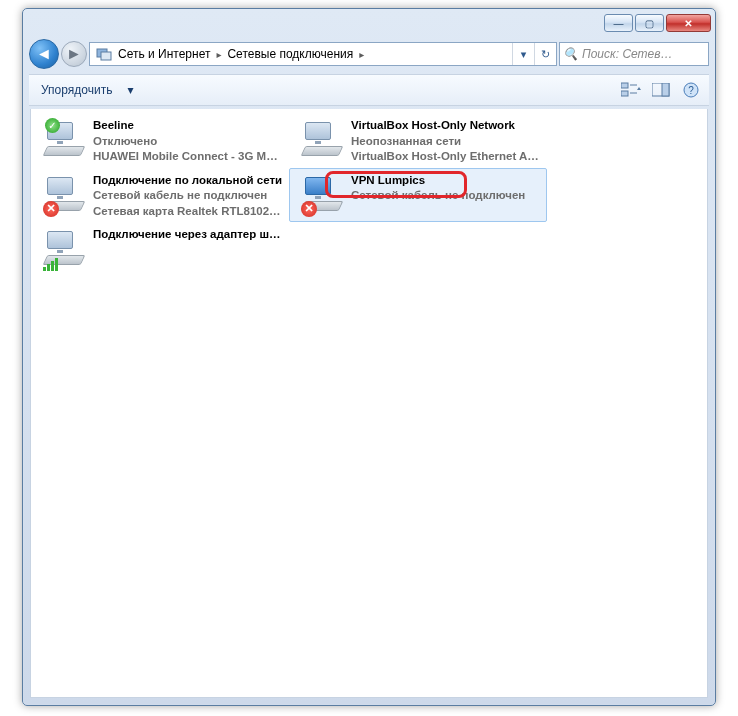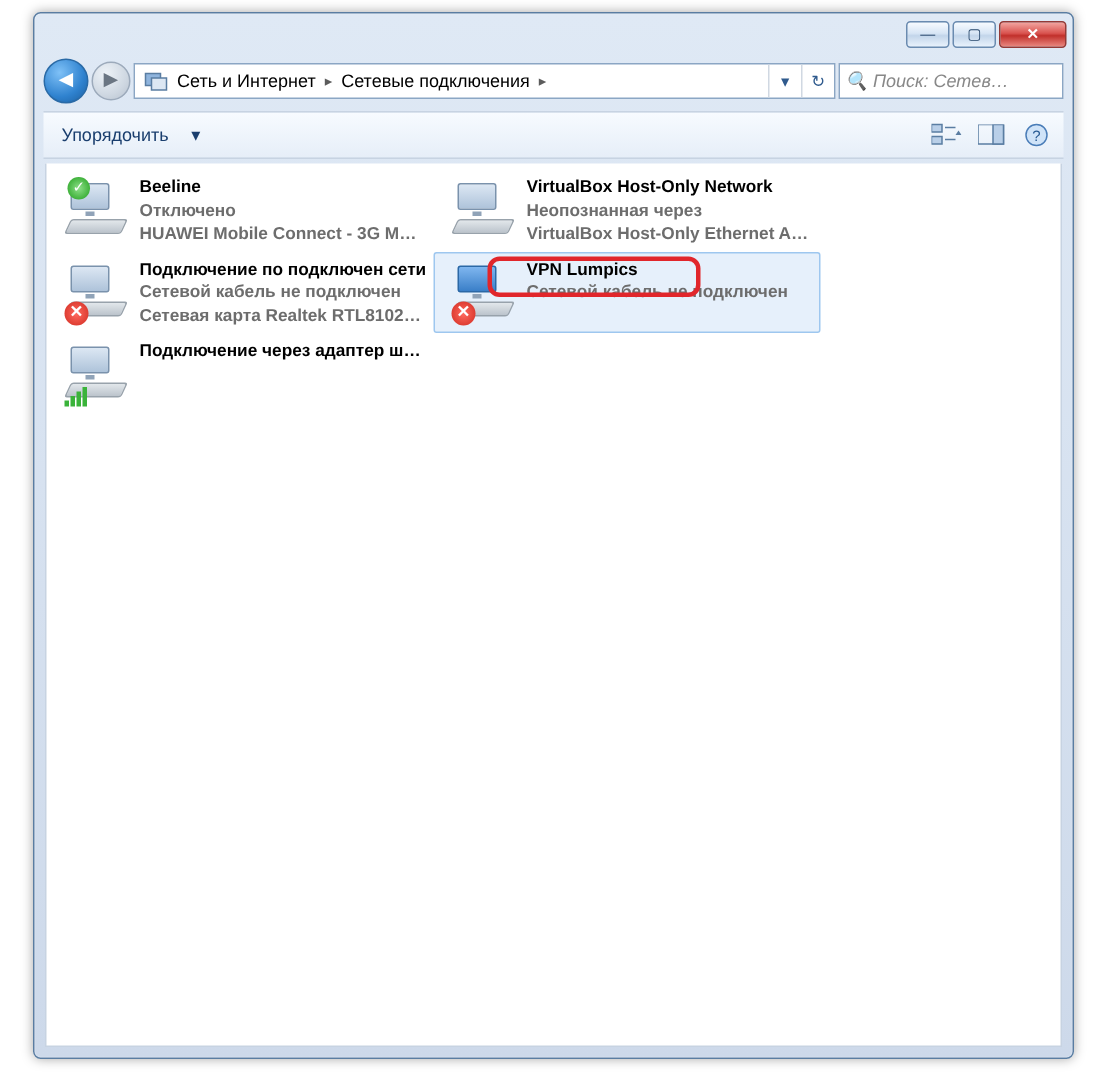--- a/index.html
+++ b/index.html
@@ -229,32 +229,32 @@
               <div class="item-sub2">HUAWEI Mobile Connect - 3G M…</div>
             </div>
           </div>
           <div class="item">
             <div class="item-icon">
               <div class="ico-mon ico-base"></div>
               <div class="ico-cable ico-base"></div>
             </div>
             <div class="item-text">
               <div class="item-name">VirtualBox Host-Only Network</div>
-              <div class="item-sub1">Неопознанная через</div>
+              <div class="item-sub1">Неопознанная сети</div>
               <div class="item-sub2">VirtualBox Host-Only Ethernet Ad…</div>
             </div>
           </div>
           <div class="item">
             <div class="item-icon">
               <div class="ico-mon ico-base"></div>
               <div class="ico-cable ico-base"></div>
               <div class="ico-red-x">✕</div>
             </div>
             <div class="item-text">
-              <div class="item-name">Подключение по подключен сети</div>
+              <div class="item-name">Подключение по локальной сети</div>
               <div class="item-sub1">Сетевой кабель не подключен</div>
               <div class="item-sub2">Сетевая карта Realtek RTL8102E/…</div>
             </div>
           </div>
           <div class="item selected">
             <div class="item-icon ico-blue">
               <div class="ico-mon ico-base"></div>
               <div class="ico-cable ico-base"></div>
               <div class="ico-red-x">✕</div>
             </div>

